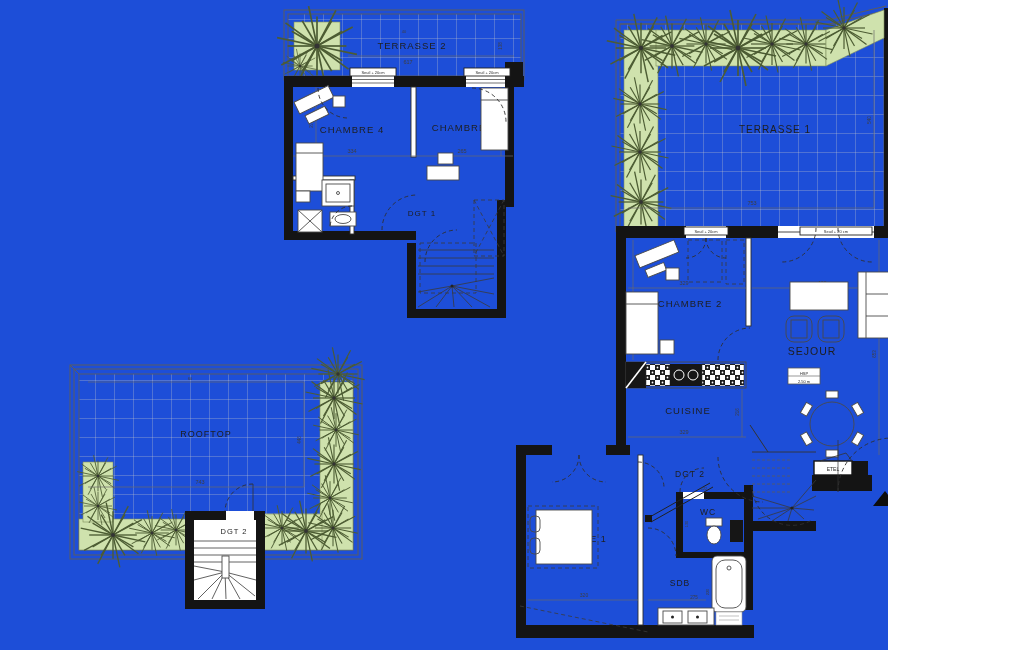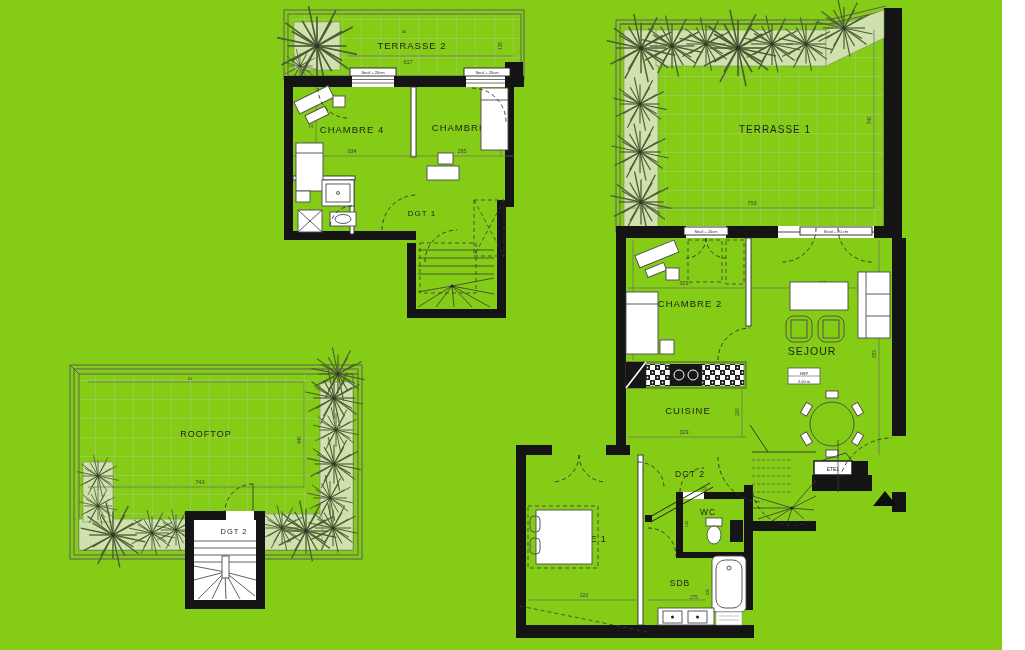--- a/index.html
+++ b/index.html
@@ -1,16 +1,16 @@
 <!DOCTYPE html>
 <html><head>
 <meta charset="utf-8">
 <style>
   html,body{margin:0;padding:0;background:#ffffff;}
-  .canvas{position:relative;width:1002px;height:650px;background:#84cc16;overflow:hidden;}
+  .canvas{position:relative;width:888px;height:650px;background:#1d4ed8;overflow:hidden;}
   svg{position:absolute;left:0;top:0;}
   text{font-family:"Liberation Sans", sans-serif;}
   .room-lbl{fill:#1e1e1e;letter-spacing:1px;}
   .dim-lbl{fill:#3f3f3f;}
   .tiny-lbl{fill:#2a2a2a;}
   .wall{fill:#141414;stroke:none;}
   .thinwall{fill:#ffffff;stroke:#2e2e2e;stroke-width:0.9;}
   .furn{fill:#ffffff;stroke:#4a4a4a;stroke-width:0.9;}
   .furn2{fill:none;stroke:#4a4a4a;stroke-width:0.9;}
   .darkfurn{fill:#161616;stroke:none;}

